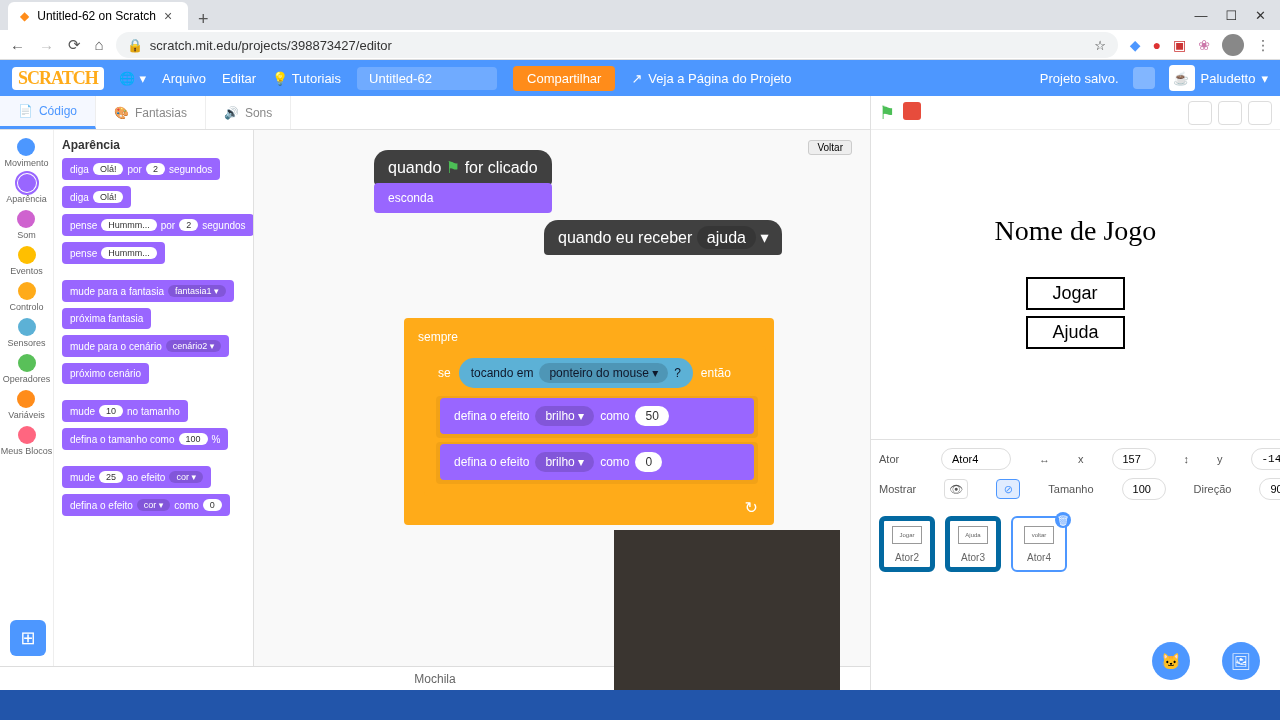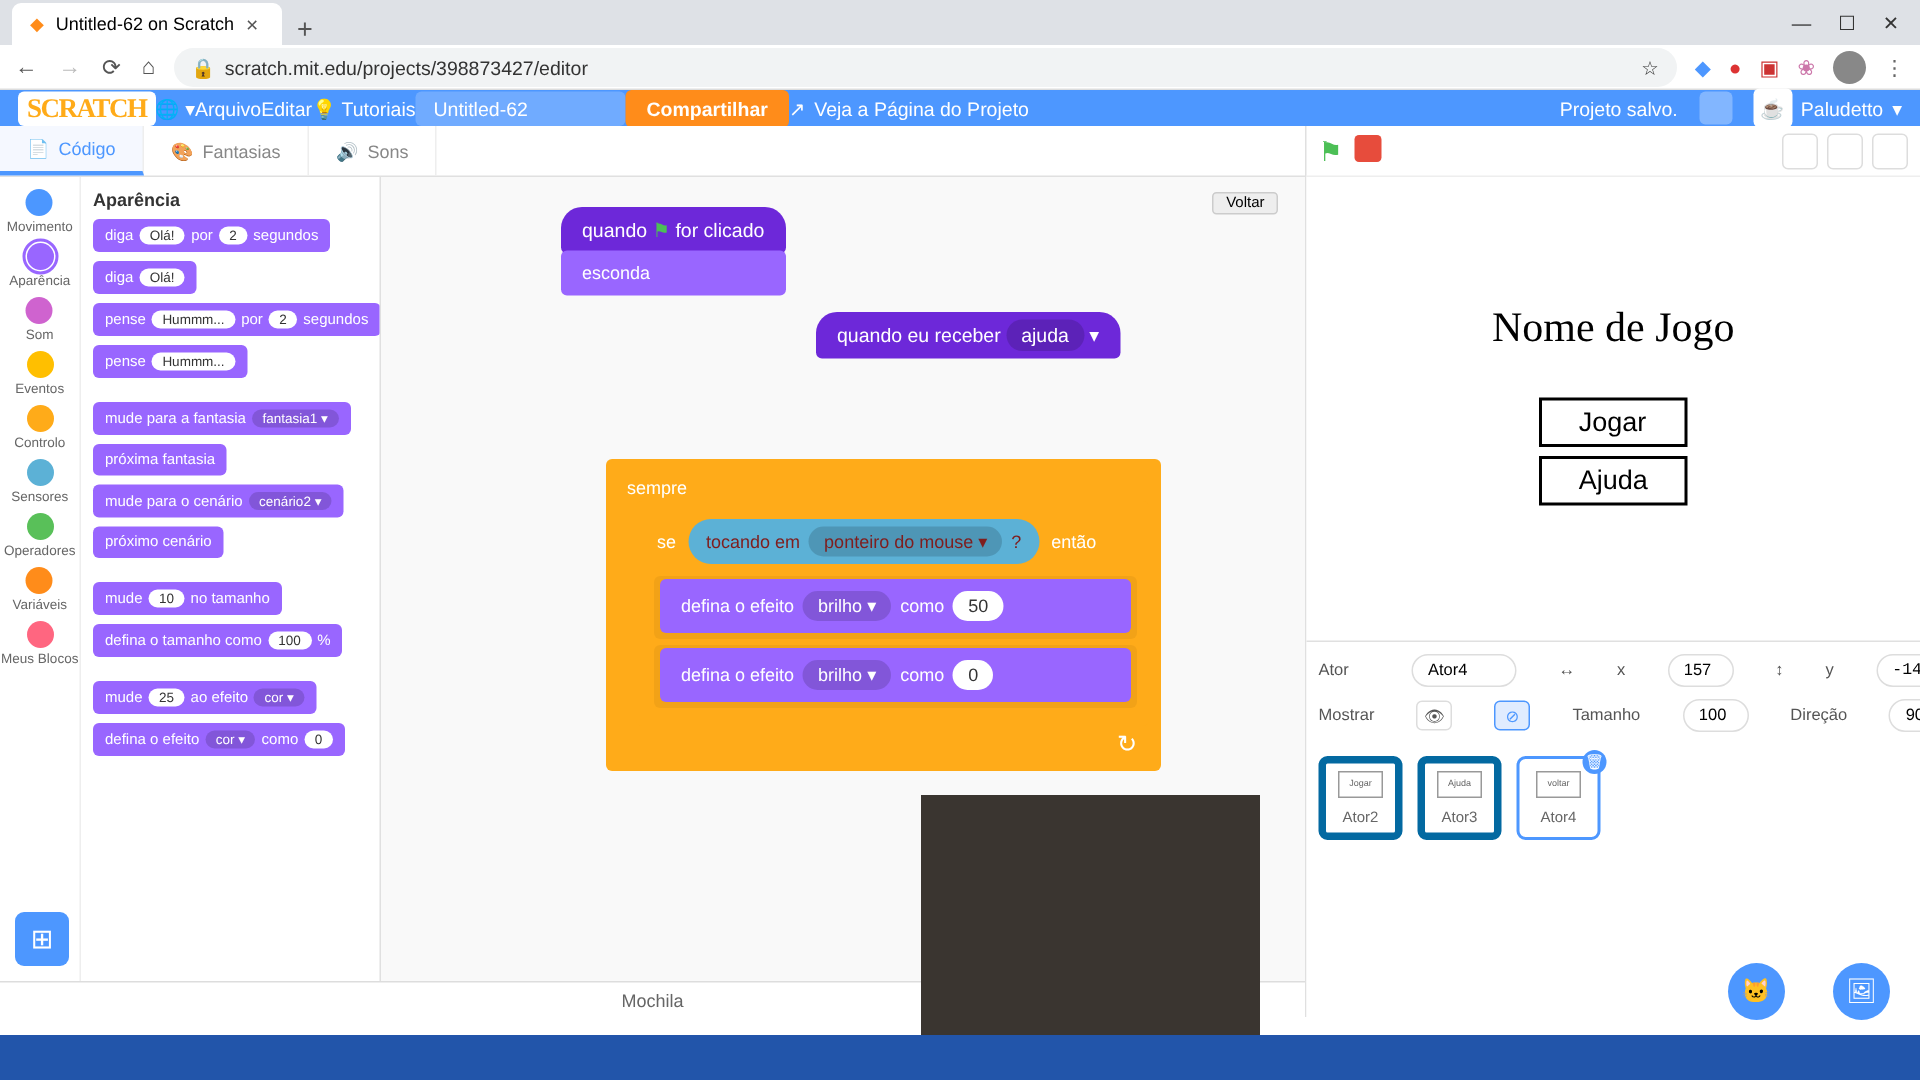--- a/index.html
+++ b/index.html
@@ -12,25 +12,25 @@
 .tab-close { color: #555; font-size: 14px; }
 .new-tab { padding: 0 10px; font-size: 18px; color: #555; }
 .win-controls { margin-left: auto; display: flex; gap: 18px; padding: 0 14px; font-size: 13px; color: #333; align-items: center; height: 100%; }
 .addr-bar { height: 30px; display: flex; align-items: center; padding: 0 10px; gap: 12px; }
 .nav-icons { display: flex; gap: 14px; color: #555; font-size: 15px; }
 .url-box { flex: 1; background: #f1f3f4; border-radius: 14px; height: 26px; display: flex; align-items: center; padding: 0 12px; font-size: 13px; color: #333; gap: 6px; }
 .url-icons-right { display: flex; gap: 12px; align-items: center; color: #666; font-size: 14px; }
 .avatar-circle { width: 22px; height: 22px; border-radius: 50%; background: #888; }
 
 
-.scratch-menu { height: 24px; background: #4d97ff; display: flex; align-items: center; padding: 0 12px; color: #fff; font-size: 13px; }
+.scratch-menu { height: 36px; background: #4d97ff; display: flex; align-items: center; padding: 0 12px; gap: 16px; color: #fff; font-size: 13px; }
 .scratch-logo { font-family: cursive; font-weight: bold; font-size: 18px; color: #ffab19; background: #fff; padding: 1px 6px; border-radius: 4px; letter-spacing: -1px; }
 .menu-item { cursor: pointer; }
 .project-title { background: rgba(255,255,255,0.2); border-radius: 4px; padding: 4px 12px; min-width: 140px; }
-.share-btn { background: #ff8c1a; padding: 5px 14px; border-radius: 4px; font-weight: 700; }
+.share-btn { background: #ff8c1a; padding: 5px 14px; border-radius: 4px; font-weight: 400; }
 .see-project { display: flex; align-items: center; gap: 6px; }
 .menu-right { margin-left: auto; display: flex; align-items: center; gap: 14px; }
 .folder-icon, .user-icon { width: 22px; height: 22px; background: rgba(255,255,255,0.3); border-radius: 4px; display: inline-block; }
 .user-box { display: flex; align-items: center; gap: 6px; }
 .user-avatar { width: 26px; height: 26px; border-radius: 4px; background: #fff; display: flex; align-items: center; justify-content: center; }
 
 
 .main { display: flex; height: 594px; }
 .left-col { width: 870px; display: flex; flex-direction: column; background: #f9f9f9; }
 .right-col { width: 410px; background: #fff; border-left: 1px solid #e0e0e0; display: flex; flex-direction: column; }
@@ -48,26 +48,26 @@
 .palette { width: 200px; background: #fff; padding: 8px; overflow: hidden; position: relative; border-right: 1px solid #e0e0e0; }
 .palette-title { font-size: 12px; font-weight: 600; margin-bottom: 6px; color: #333; }
 .block { background: #9966ff; color: #fff; border-radius: 4px; padding: 5px 8px; font-size: 10px; margin-bottom: 6px; display: inline-flex; align-items: center; gap: 4px; }
 .pill { background: #fff; color: #333; border-radius: 10px; padding: 1px 7px; font-size: 9px; }
 .pill-dark { background: rgba(0,0,0,0.15); color: #fff; border-radius: 10px; padding: 1px 7px; font-size: 9px; }
 .add-ext { position: absolute; bottom: 10px; left: 10px; width: 36px; height: 36px; background: #4d97ff; border-radius: 6px; display: flex; align-items: center; justify-content: center; color: #fff; font-size: 18px; }
 
 
 .script-canvas { flex: 1; background: #f9f9f9; position: relative; overflow: hidden; }
 .stack { position: absolute; }
-.hat-block { background: #6d28d9; color: #fff; border-radius: 14px 14px 4px 4px; padding: 8px 14px; font-size: 13px; }
+.hat-block { background: #404040; color: #fff; border-radius: 14px 14px 4px 4px; padding: 8px 14px; font-size: 16px; }
 .looks-block { background: #9966ff; color: #fff; border-radius: 4px; padding: 8px 14px; font-size: 12px; margin-top: -2px; display: flex; align-items: center; gap: 6px; }
 .c-wrap { background: #ffab19; border-radius: 4px; padding: 8px 8px 8px 12px; margin-top: -2px; }
 .c-label { color: #fff; font-size: 12px; padding: 4px 2px; display: flex; align-items: center; gap: 8px; }
 .c-inner { background: rgba(0,0,0,0.05); border-radius: 4px; padding: 4px; margin: 4px 0; }
-.sensing-pill { background: #5cb1d6; border-radius: 16px; padding: 5px 12px; color: #7f1d1d; display: inline-flex; align-items: center; gap: 6px; }
+.sensing-pill { background: #5cb1d6; border-radius: 16px; padding: 5px 12px; color: #0f172a; display: inline-flex; align-items: center; gap: 6px; }
 .sensing-inner { background: rgba(0,0,0,0.15); border-radius: 12px; padding: 3px 10px; }
 .num-pill { background: #fff; color: #333; border-radius: 12px; padding: 3px 10px; min-width: 24px; text-align: center; display: inline-block; }
 .drop-pill { background: rgba(0,0,0,0.15); border-radius: 12px; padding: 3px 10px; }
 .go-back { position: absolute; top: 10px; right: 18px; background: #eee; border: 1px solid #ccc; padding: 1px 8px; font-size: 10px; border-radius: 3px; }
 .green-flag-mini { color: #4cbf56; }
 .backpack { height: 24px; background: #fff; border-top: 1px solid #ddd; text-align: center; font-size: 12px; color: #666; line-height: 24px; }
 
 
 .stage-header { height: 34px; display: flex; align-items: center; padding: 0 8px; border-bottom: 1px solid #eee; }
 .flag-stop { display: flex; gap: 8px; }

